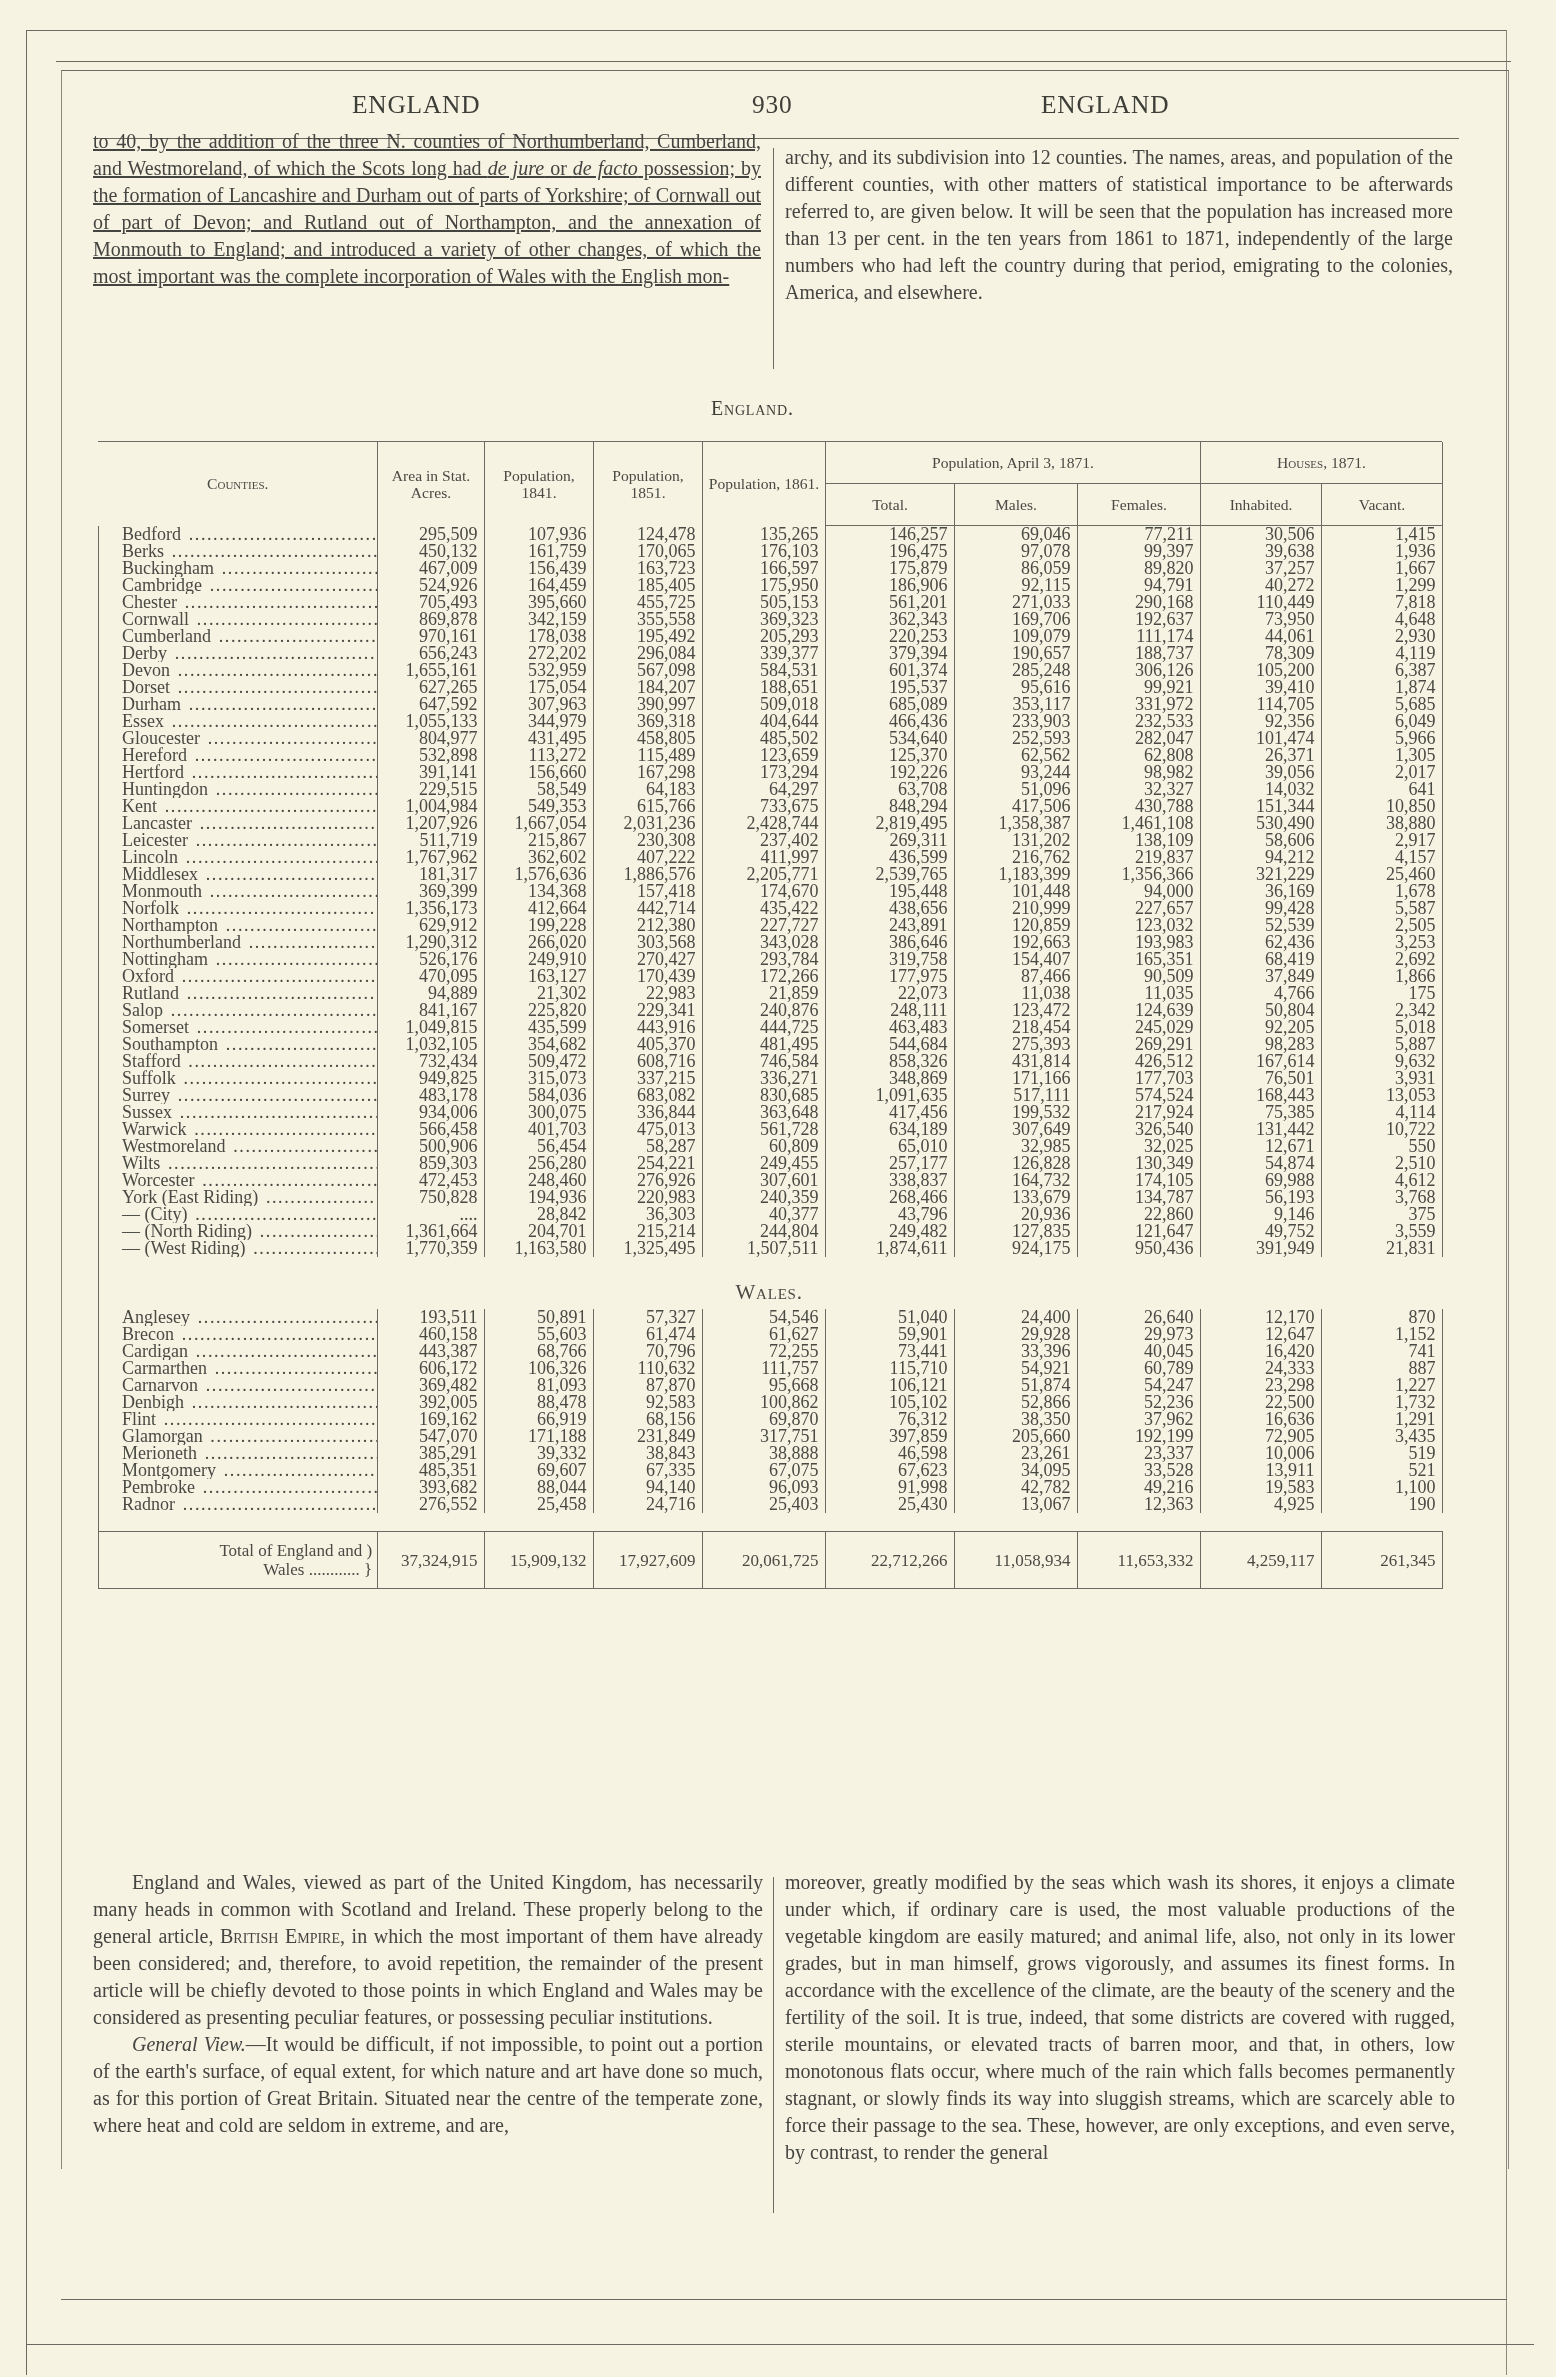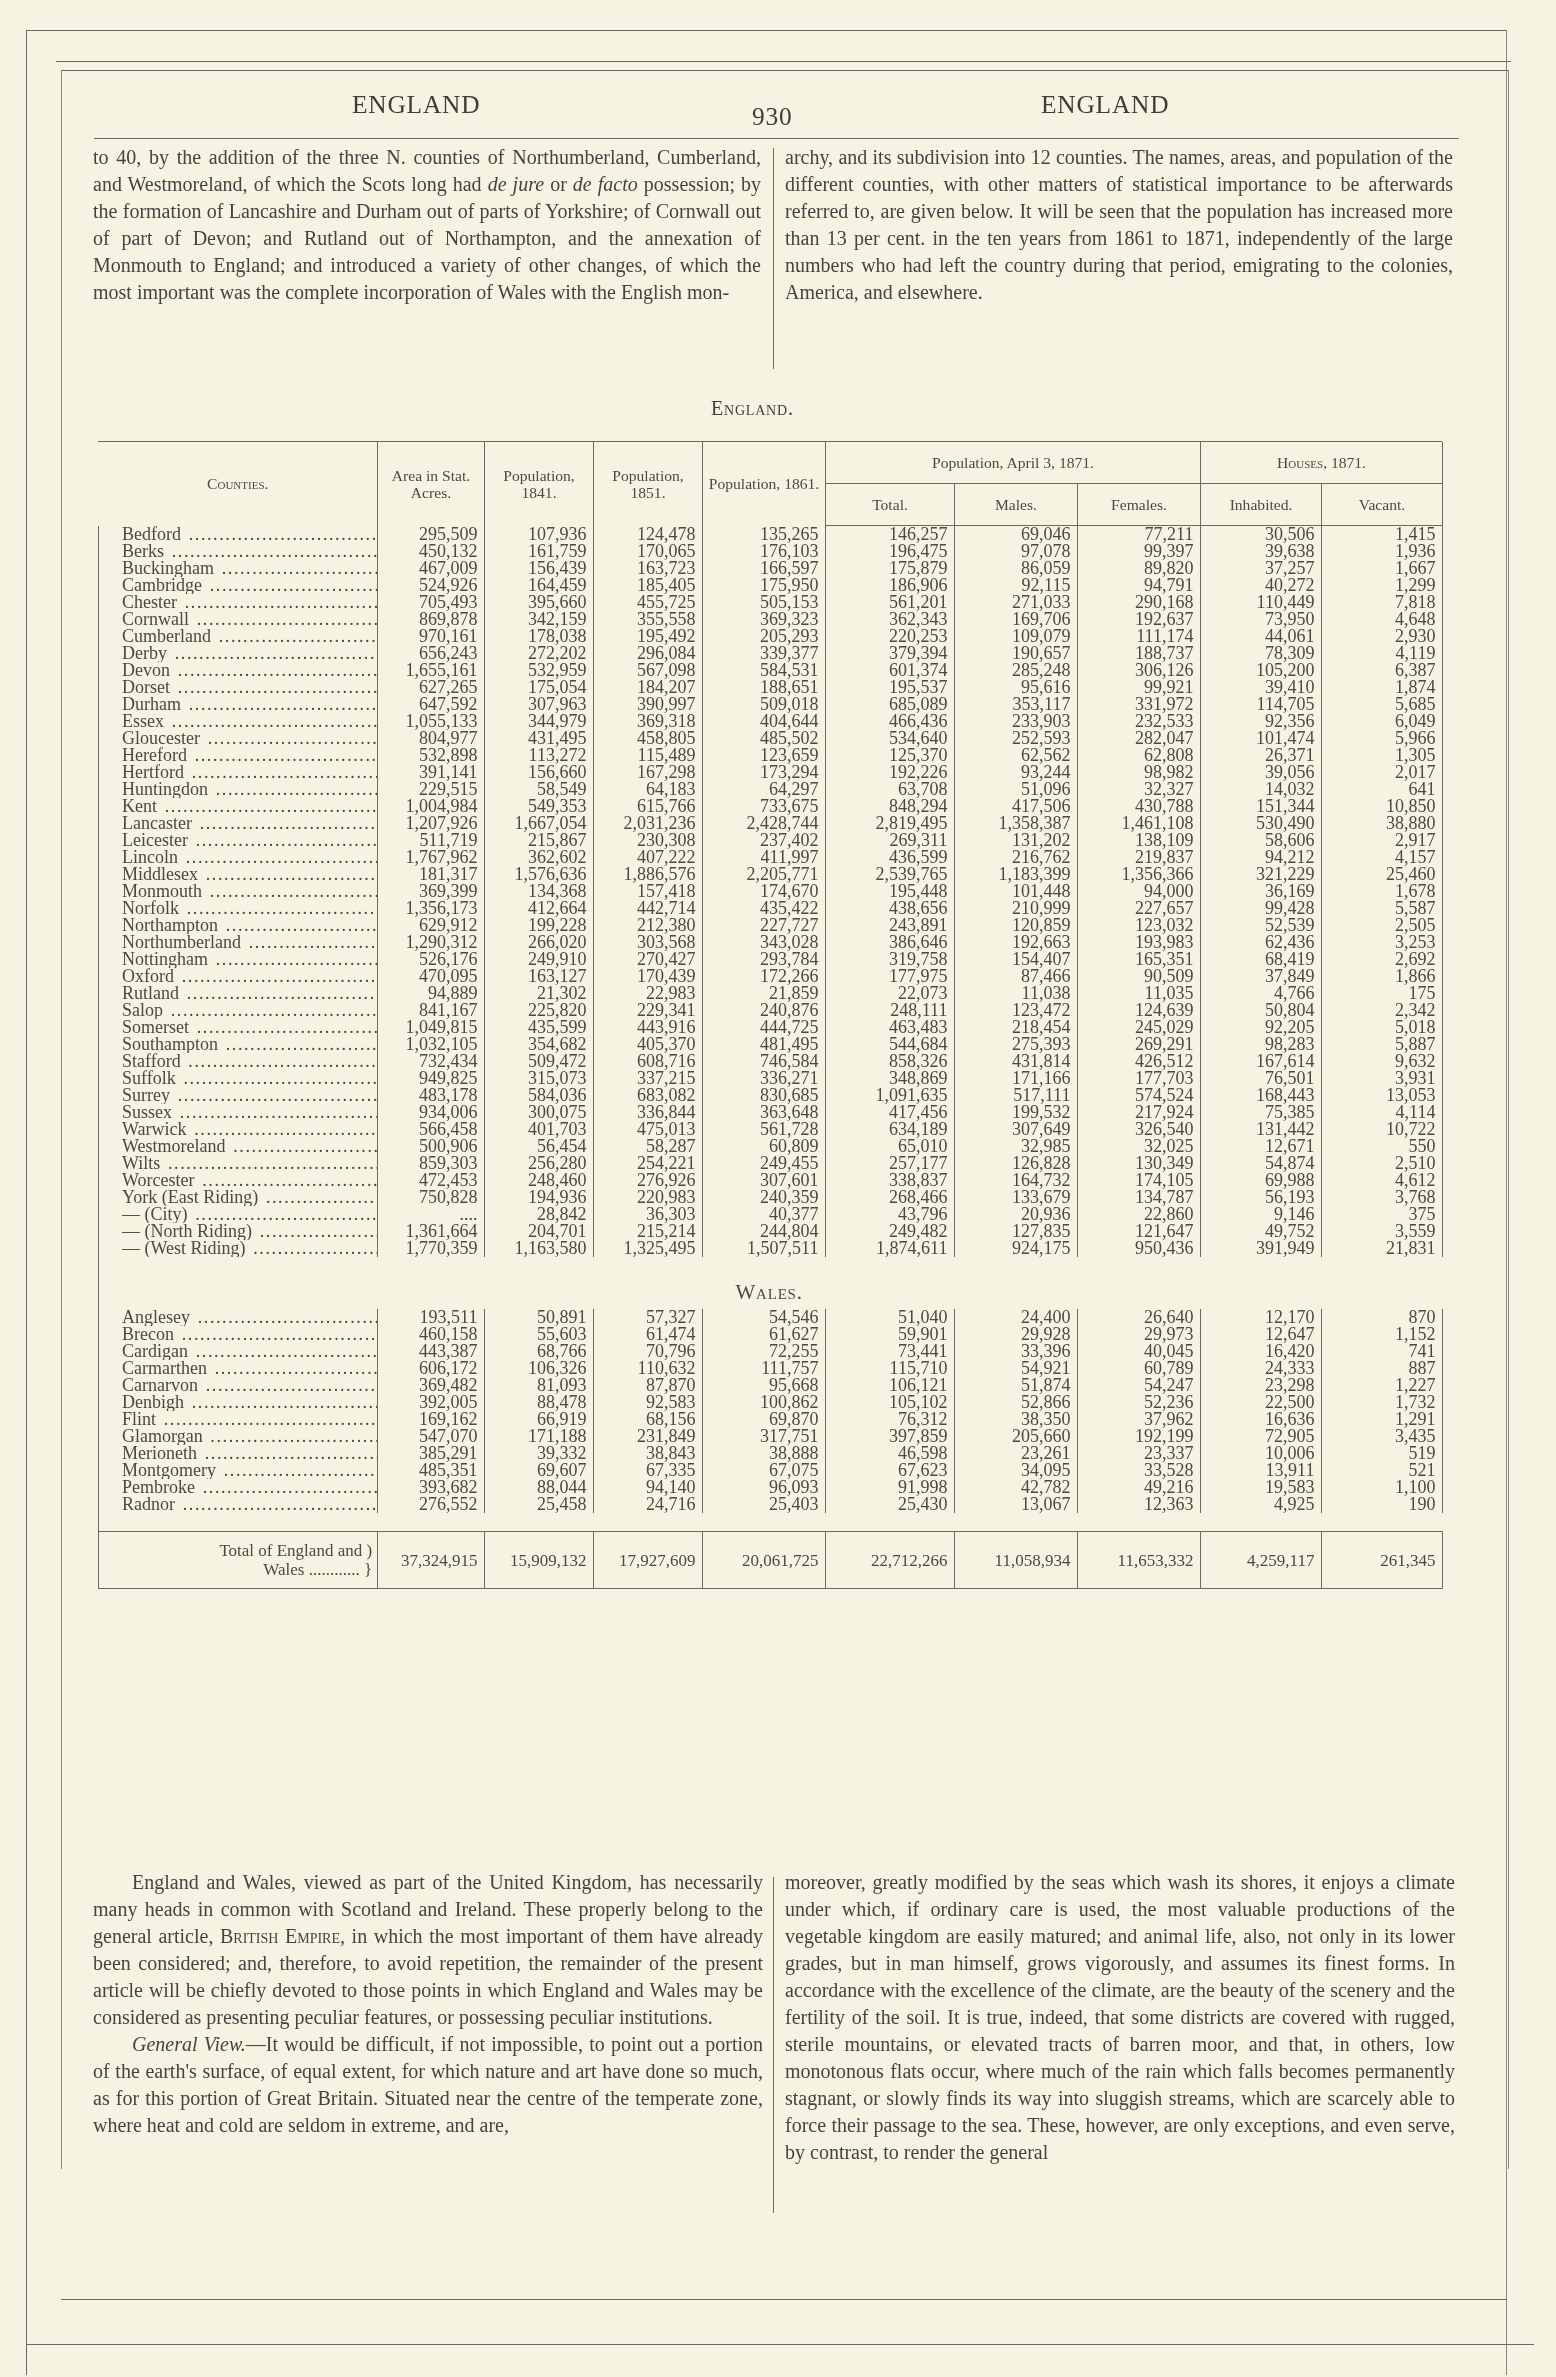--- a/index.html
+++ b/index.html
@@ -21,27 +21,27 @@
   }
   .page {
     position: absolute; left: 61px; top: 70px; width: 1446px; height: 2098px;
     border-left: 0.8px solid #8a8a80; border-right: 0.8px solid #8a8a80; border-top: 1.6px solid #6a6a62;
   }
   .running-head {
     position: absolute; top: 90px; left: 90px; width: 1377px; height: 41px;
     font-size: 25.4px; letter-spacing: 0.8px; color: #3e3e38;
   }
   .rh-left { position: absolute; left: 262px; top: 0; }
-  .rh-center { position: absolute; left: 662px; top: 12px; }
+  .rh-center { position: absolute; left: 662px; top: 0; }
   .rh-right { position: absolute; left: 951px; top: 0; }
   .head-rule { position: absolute; top: 138px; left: 94px; width: 1365px; border-top: 1.6px solid #6a6a62; }
   .col-text {
     position: absolute; font-size: 20px; line-height: 27px; text-align: justify; color: #444440;
   }
-  .intro-left { left: 93px; top: 144px; width: 668px; }
+  .intro-left { left: 93px; top: 128px; width: 668px; text-decoration: underline; }
   .intro-right { left: 785px; top: 144px; width: 668px; }
   .col-divider { position: absolute; border-left: 1.2px solid #6a6a62; }
   .section-title {
     position: absolute; font-size: 20px; letter-spacing: 0.8px; color: #3e3e38; font-variant: small-caps;
   }
   .table-wrap {
     position: absolute; left: 98px; top: 441px; width: 1344px;
     border-top: 1.6px solid #6a6a62;
   }
   table.pop { border-collapse: collapse; width: 1344px; font-size: 18px; color: #4a4a44; table-layout: fixed; }

